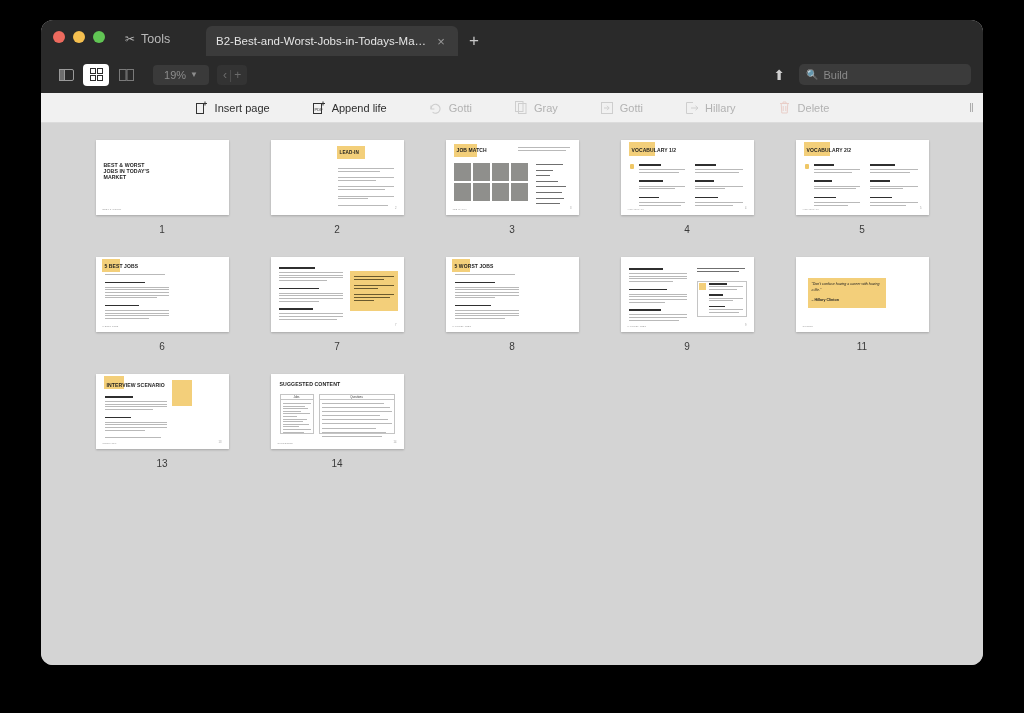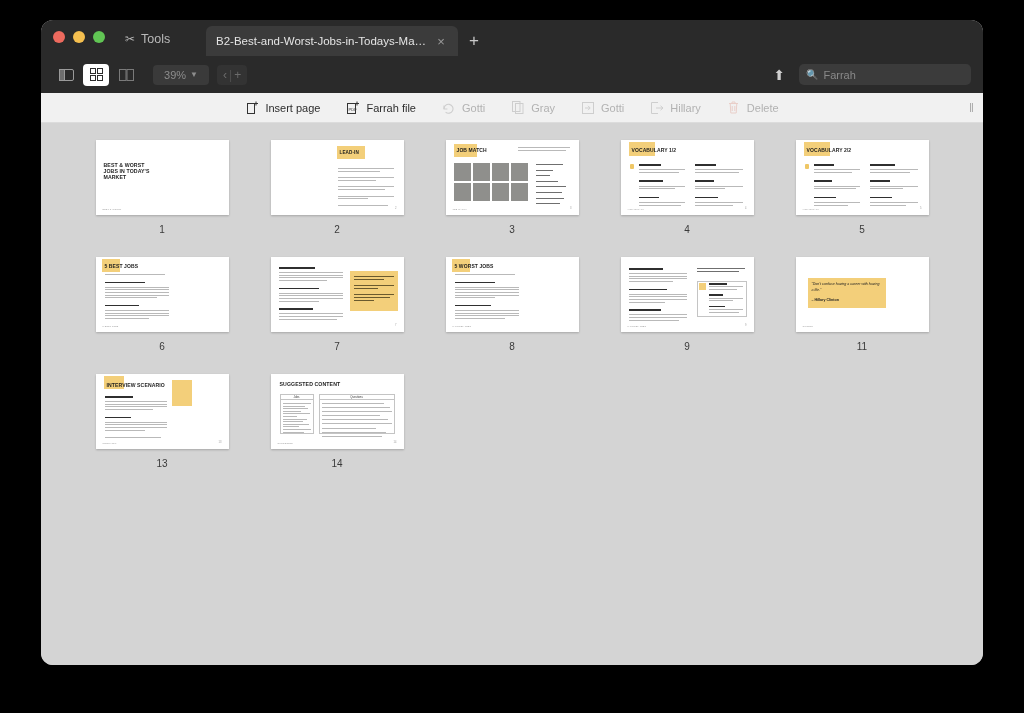--- a/index.html
+++ b/index.html
@@ -150,21 +150,21 @@
   .search-ph { color: #8a8a8a; font-size: 11px; }
 
   
   .actionbar {
     position: relative;
     height: 30px;
     background: #f1f1f1;
     border-bottom: 1px solid #dcdcdc;
     display: flex; align-items: center;
     justify-content: center;
-    gap: 26px;
+    gap: 42px;
   }
   .act {
     display: flex; align-items: center; gap: 6px;
     font-size: 11px;
     color: #2e2e2e;
   }
   .act.disabled { color: #b2b2b2; }
   .act .aic { width: 14px; height: 14px; display:flex; align-items:center; justify-content:center; }
   .act.disabled .aic svg { opacity: .55; }
   .sidebar-toggle-right {
@@ -331,37 +331,37 @@
         </svg>
       </div>
       <div class="tb-icon">
         <svg width="15" height="12" viewBox="0 0 15 12">
           <rect x="0.5" y="0.5" width="6.5" height="11" fill="none" stroke="#7a7a7a"></rect>
           <rect x="8" y="0.5" width="6.5" height="11" fill="none" stroke="#7a7a7a"></rect>
         </svg>
       </div>
 
       <div class="zoom-box">
-        <span>39%</span>
+        <span>19%</span>
         <span class="chev">▼</span>
       </div>
 
       <div class="page-nav">
         <span>‹</span>
         <span class="sep">|</span>
         <span>+</span>
       </div>
 
       <div class="tb-spacer"></div>
 
       <div class="share-ic">⬆</div>
 
       <div class="search-box">
         <span class="mag">🔍</span>
-        <span class="search-ph">Farrah</span>
+        <span class="search-ph">Build</span>
       </div>
     </div>
 
     <div class="actionbar">
 
       <div class="act">
         <span class="aic">
           <svg width="11" height="13" viewBox="0 0 11 13">
             <rect x="0.5" y="2.5" width="7" height="10" fill="none" stroke="#333"></rect>
             <path d="M9 0.5v4M7 2.5h4" stroke="#333" stroke-width="1"></path>
@@ -371,21 +371,21 @@
       </div>
 
       <div class="act">
         <span class="aic">
           <svg width="12" height="13" viewBox="0 0 12 13">
             <rect x="0.5" y="2.5" width="8" height="10" fill="none" stroke="#333"></rect>
             <text x="1.6" y="10.2" font-size="4" fill="#333" font-family="Liberation Sans, sans-serif">PDF</text>
             <path d="M10 0.5v4M8 2.5h4" stroke="#333" stroke-width="1"></path>
           </svg>
         </span>
-        <span>Farrah file</span>
+        <span>Append life</span>
       </div>
 
       <div class="act disabled">
         <span class="aic">
           <svg width="13" height="12" viewBox="0 0 13 12">
             <path d="M2 7a4.5 4.5 0 1 1 1.6 3.2" fill="none" stroke="#b2b2b2" stroke-width="1.1"></path>
             <path d="M2 3.5V7h3.4" fill="none" stroke="#b2b2b2" stroke-width="1.1"></path>
           </svg>
         </span>
         <span>Gotti</span>

